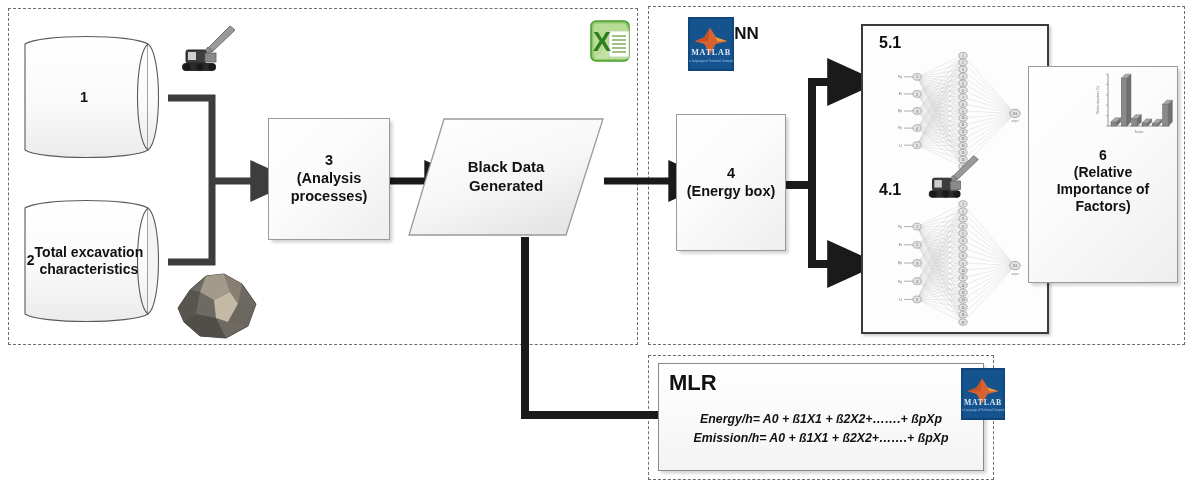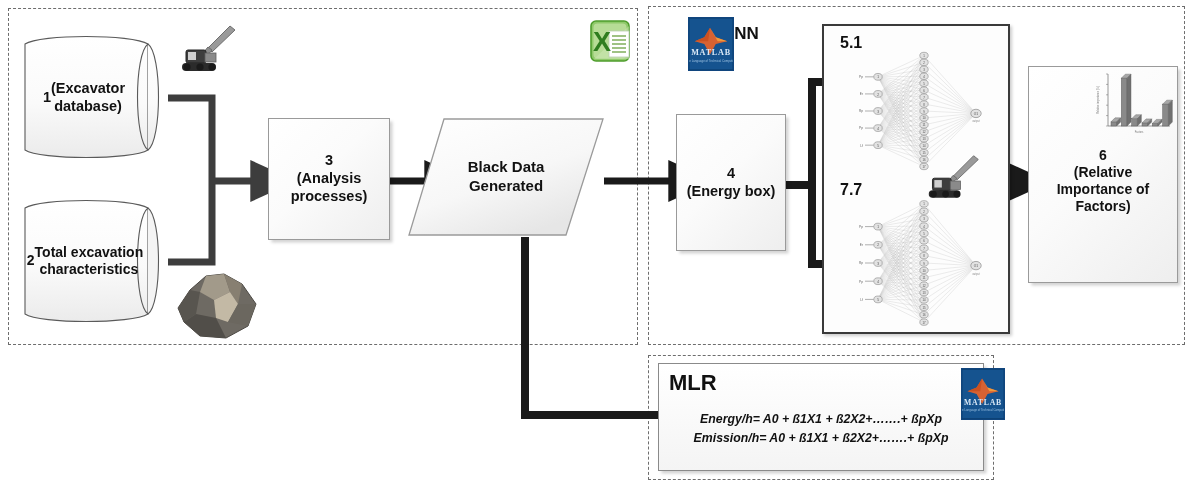--- a/index.html
+++ b/index.html
@@ -151,22 +151,21 @@
         <linearGradient id="cg1" x1="0" y1="0" x2="0" y2="1">
           <stop offset="0%" stop-color="#ffffff"></stop>
             <stop offset="55%" stop-color="#fafafa"></stop>
             <stop offset="100%" stop-color="#ebebeb"></stop>
         </linearGradient>
       </defs>
       <path d="M3,12 C18,2 110,2 126,12 L126,118 C110,128 18,128 3,118 Z" fill="url(#cg1)" stroke="#5a5a5a" stroke-width="1.1"></path>
       <path d="M126,12 C140,22 140,108 126,118" fill="url(#cg1)" stroke="#5a5a5a" stroke-width="1.1"></path>
       <path d="M126,12 C112,22 112,108 126,118" fill="none" stroke="#5a5a5a" stroke-width="1.1"></path>
     </svg>
-    <div class="cyl-label" style="font-size:14.5px;"><span>1</span><br><span style="white-space:pre-line;">(Excavator
-database)</span></div>
+    <div class="cyl-label" style="font-size:14.5px;"><span>1</span><br></div>
   </div>
 
   <div class="cyl" style="left:22px; top:196px; width:150px; height:130px;">
     <svg viewBox="0 0 150 130" preserveAspectRatio="none">
       <path d="M3,12 C18,2 110,2 126,12 L126,118 C110,128 18,128 3,118 Z" fill="url(#cg1)" stroke="#5a5a5a" stroke-width="1.1"></path>
       <path d="M126,12 C140,22 140,108 126,118" fill="#f4f4f4" stroke="#5a5a5a" stroke-width="1.1"></path>
       <path d="M126,12 C112,22 112,108 126,118" fill="none" stroke="#5a5a5a" stroke-width="1.1"></path>
     </svg>
     <div class="cyl-label" style="font-size:14px; padding-right:24px;"><span>2</span><br><span style="white-space:pre-line;">Total excavation
 characteristics</span></div>
@@ -191,24 +190,24 @@
     <div class="para-label" style="font-size:15px;">Black Data
 Generated</div>
   </div>
 
   <div class="node rect-node" style="left:676px; top:114px; width:110px; height:137px;">
     <div class="node-text" style="font-size:14.5px;"><span>4</span><br><span>(Energy box)</span></div>
   </div>
 
   <div class="plain-label" style="left:722px; top:24px; font-size:17px;text-align:center;">ANN</div>
 
-  <div class="ann-frame" style="left:822px; top:24px; width:188px; height:310px;">
+  <div class="ann-frame" style="left:861px; top:24px; width:188px; height:310px;">
 
     <div class="plain-label" style="left:16px; top:8px; font-size:16px;">5.1</div>
-    <div class="plain-label" style="left:16px; top:155px; font-size:16px;">7.7</div>
+    <div class="plain-label" style="left:16px; top:155px; font-size:16px;">4.1</div>
 
     <div class="nn" style="left:22px; top:24px; width:152px; height:122px;">
       <svg viewBox="0 0 152 122" preserveAspectRatio="none">
         <g id="nn1g">
             <line x1="32" y1="26.84" x2="78" y2="5.49" stroke="#b9b9b9" stroke-width="0.28"></line>
             <line x1="32" y1="26.84" x2="78" y2="12.42875" stroke="#b9b9b9" stroke-width="0.28"></line>
             <line x1="32" y1="26.84" x2="78" y2="19.3675" stroke="#b9b9b9" stroke-width="0.28"></line>
             <line x1="32" y1="26.84" x2="78" y2="26.306250000000006" stroke="#b9b9b9" stroke-width="0.28"></line>
             <line x1="32" y1="26.84" x2="78" y2="33.245000000000005" stroke="#b9b9b9" stroke-width="0.28"></line>
             <line x1="32" y1="26.84" x2="78" y2="40.18375" stroke="#b9b9b9" stroke-width="0.28"></line>

